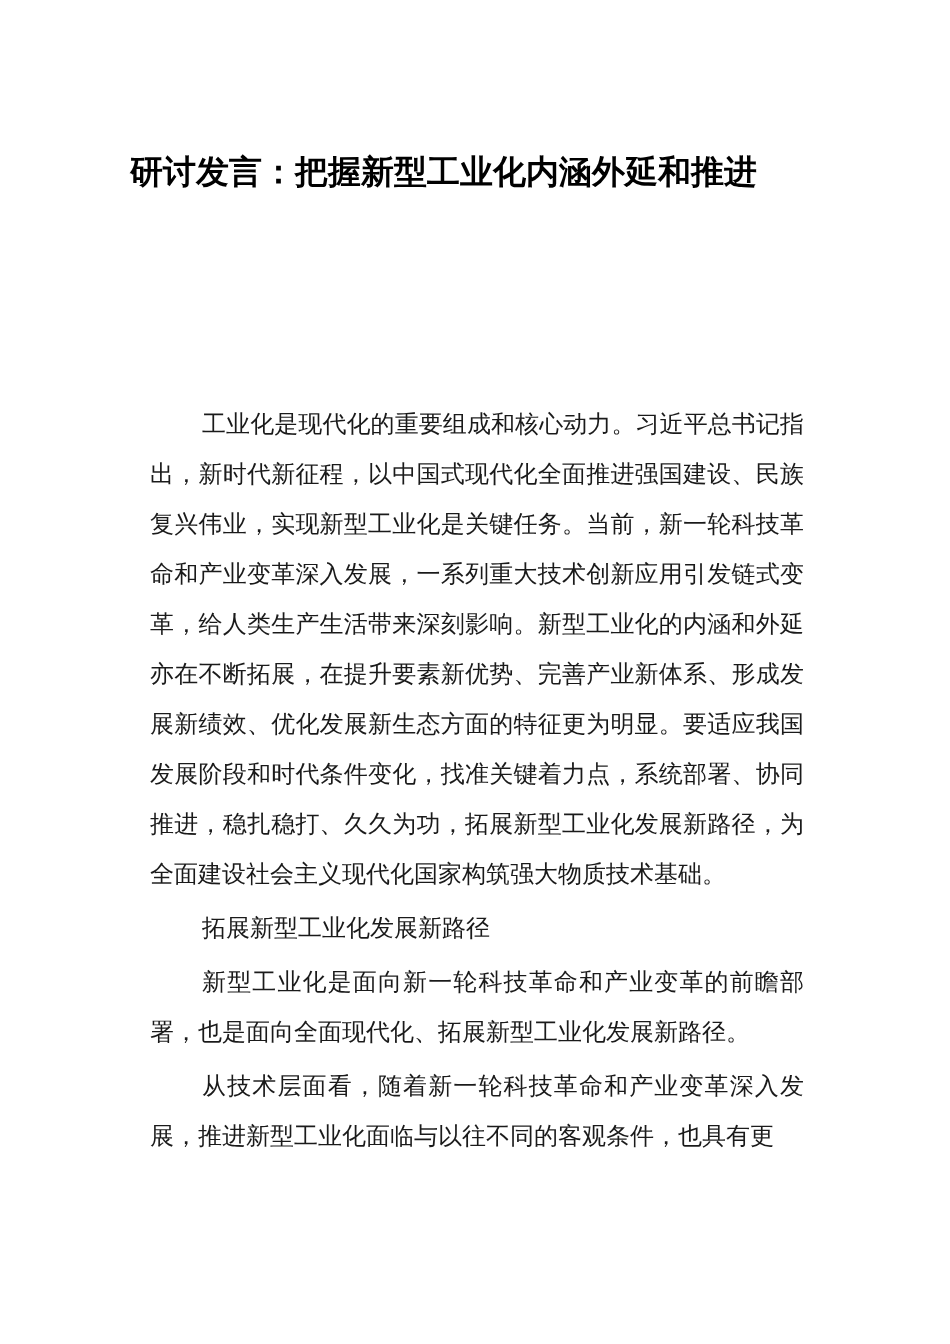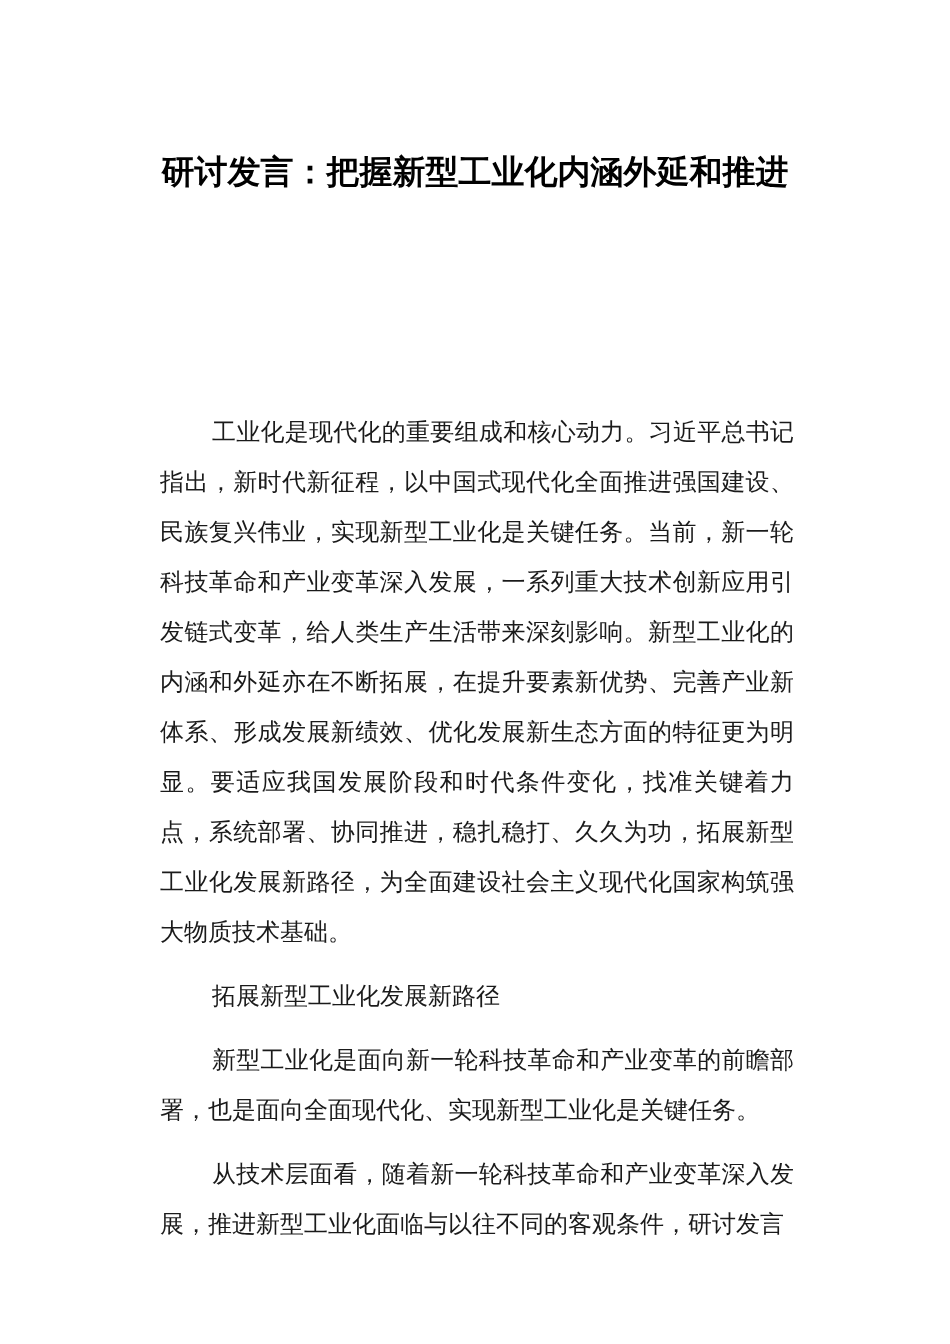--- a/index.html
+++ b/index.html
@@ -20,21 +20,20 @@
       left: 0;
       top: 0;
       width: 950px;
       height: 1344px;
       background: #ffffff;
     }
     .title {
       position: absolute;
       left: 130px;
       width: 690px;
-      text-align: center;
       font-family: "DejaVu Serif", "Liberation Serif", serif;
       font-weight: bold;
       font-size: 33px;
       line-height: 118px;
       top: 113px;
       letter-spacing: 0px;
       color: #000000;
     }
     .title .t-line {
       display: block;
@@ -44,38 +43,37 @@
       position: absolute;
       left: 146px;
       top: 395px;
       width: 662px;
       font-family: "DejaVu Serif", "Liberation Serif", serif;
       font-size: 24px;
       line-height: 50px;
       color: #1a1a1a;
     }
     .body p {
-      margin: 14px;
+      margin: 4px;
       text-align: justify;
       text-justify: inter-character;
       text-indent: 52px;
       word-break: break-all;
-      font-family: Liberation Mono, monospace;
     }
     .body p.heading {
       text-indent: 52px;
     }
   </style>
 </head>
 <body>
 
 <div class="page">
   <div class="title">
     <span class="t-line">研讨发言：把握新型工业化内涵外延和推进</span>
   </div>
 
   <div class="body">
     <p>工业化是现代化的重要组成和核心动力。习近平总书记指出，新时代新征程，以中国式现代化全面推进强国建设、民族复兴伟业，实现新型工业化是关键任务。当前，新一轮科技革命和产业变革深入发展，一系列重大技术创新应用引发链式变革，给人类生产生活带来深刻影响。新型工业化的内涵和外延亦在不断拓展，在提升要素新优势、完善产业新体系、形成发展新绩效、优化发展新生态方面的特征更为明显。要适应我国发展阶段和时代条件变化，找准关键着力点，系统部署、协同推进，稳扎稳打、久久为功，拓展新型工业化发展新路径，为全面建设社会主义现代化国家构筑强大物质技术基础。</p>
     <p class="heading">拓展新型工业化发展新路径</p>
-    <p>新型工业化是面向新一轮科技革命和产业变革的前瞻部署，也是面向全面现代化、实现新型工业化是关键任务。</p>
-    <p>从技术层面看，随着新一轮科技革命和产业变革深入发展，推进新型工业化面临与以往不同的客观条件，研讨发言</p>
+    <p>新型工业化是面向新一轮科技革命和产业变革的前瞻部署，也是面向全面现代化、拓展新型工业化发展新路径。</p>
+    <p>从技术层面看，随着新一轮科技革命和产业变革深入发展，推进新型工业化面临与以往不同的客观条件，也具有更</p>
   </div>
 </div>
 
 </body></html>

